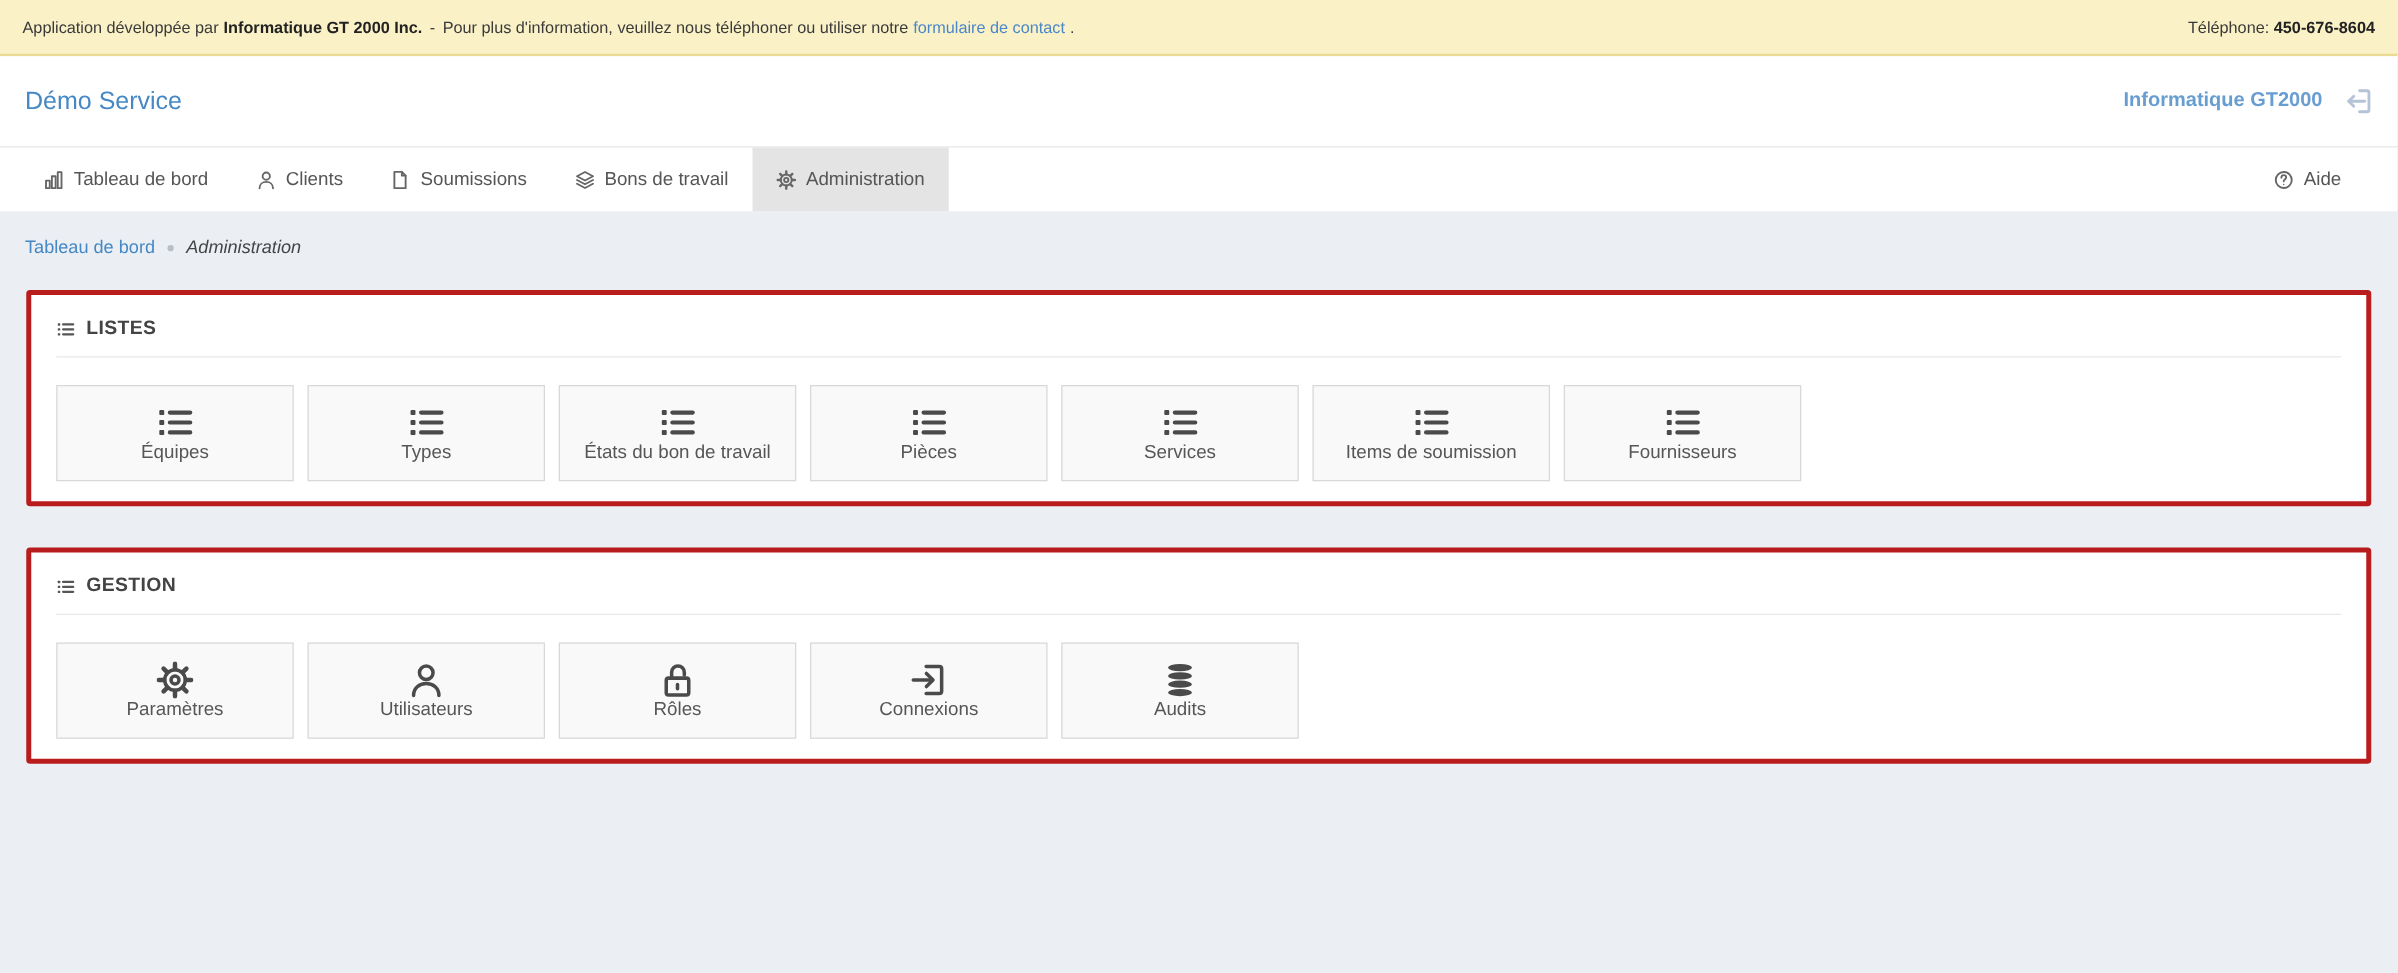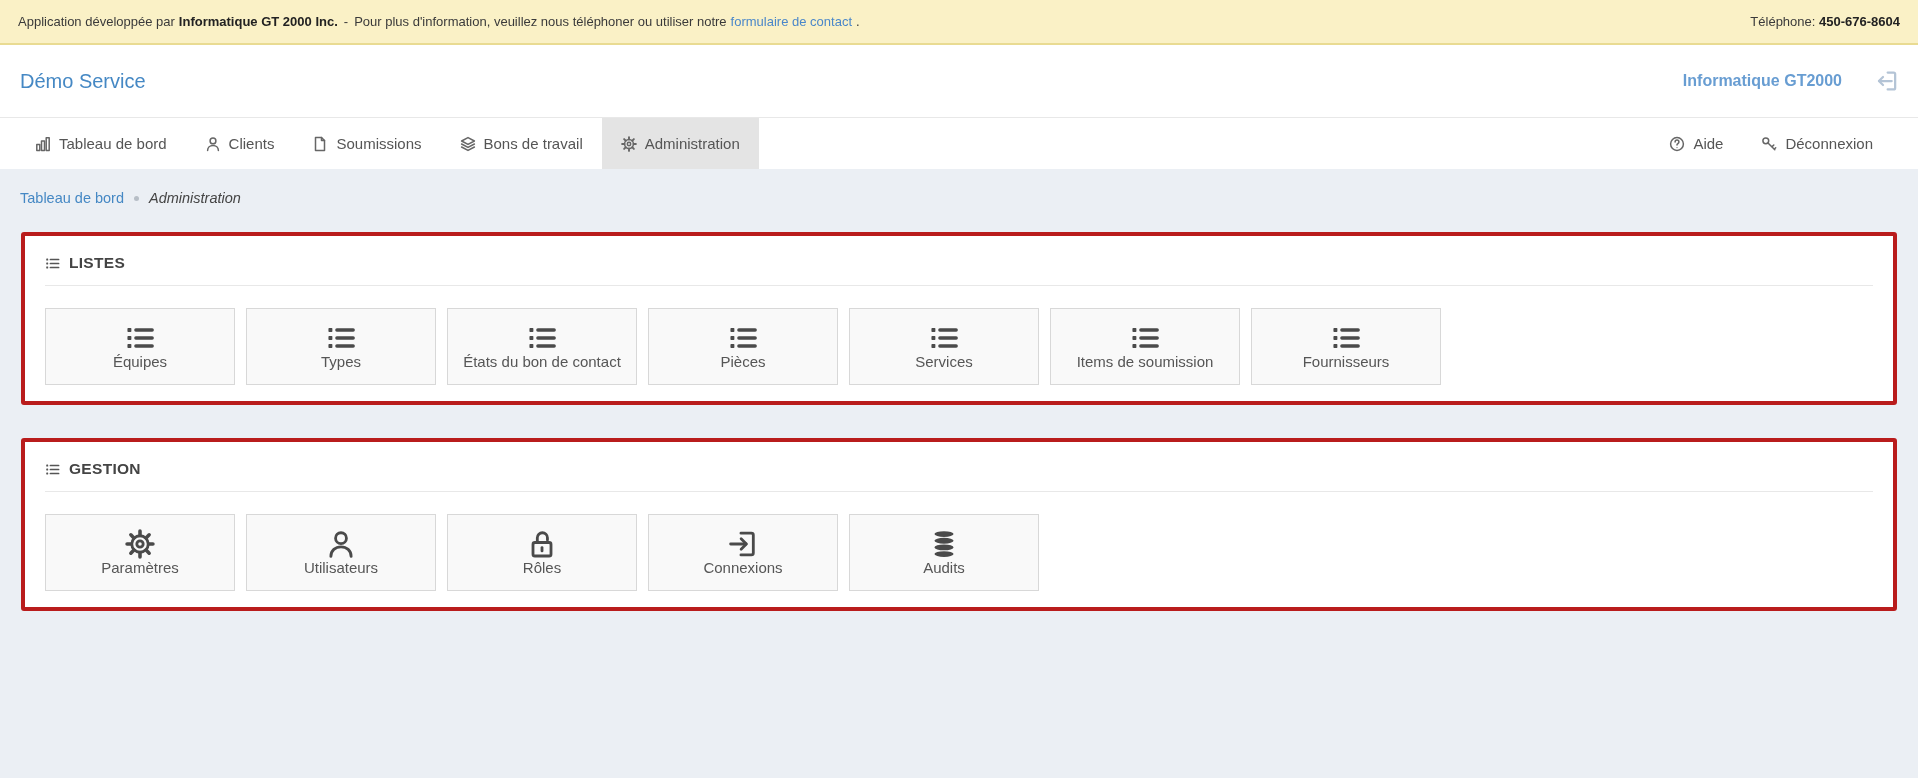--- a/index.html
+++ b/index.html
@@ -19,21 +19,21 @@
   .topbar .lnk { color:#4A87C9; text-decoration:none; cursor:pointer; }
   .topbar .dash { margin:0 6px; }
   .topbar-left span { margin-right:4px; }
   
   .header {
     height:72px; background:#ffffff;
     display:flex; align-items:center; justify-content:space-between;
     padding:0 20px;
   }
   .app-title { font-size:20px; color:#4588C4; cursor:pointer; }
-  .header-right { display:flex; align-items:center; gap:32px; }
+  .header-right { display:flex; align-items:center; gap:16px; }
   .account-name { font-size:16px; font-weight:bold; color:#689DD2; cursor:pointer; }
   .signout { width:24px; height:24px; color:#b4c4d6; cursor:pointer; display:inline-flex; }
   .signout svg { width:100%; height:100%; }
   
   .nav {
     height:52px; background:#ffffff; border-top:1px solid #e8e8e8;
     display:flex; align-items:stretch; justify-content:space-between;
     padding:0 26px 0 16px;
   }
   .nav-group { display:flex; align-items:stretch; }
@@ -153,29 +153,20 @@
       <div class="nav-item">
         <span class="ic">
           <svg viewBox="0 0 16 16" fill="none" stroke="currentColor" stroke-width="1.5" stroke-linecap="round" stroke-linejoin="round">
             <circle cx="8" cy="8" r="6.4"></circle>
             <path d="M6.1 6.1c0-1.2 0.9-2 1.9-2s1.9 0.7 1.9 1.8c0 1-0.8 1.4-1.4 1.9-0.4 0.3-0.5 0.7-0.5 1.2"></path>
             <circle cx="8" cy="11.6" r="0.6" fill="currentColor" stroke="none"></circle>
           </svg>
         </span>
         <span>Aide</span>
       </div>
-      <div class="nav-item">
-        <span class="ic">
-          <svg viewBox="0 0 16 16" fill="none" stroke="currentColor" stroke-width="1.5" stroke-linecap="round" stroke-linejoin="round">
-            <circle cx="4.8" cy="4.8" r="2.9"></circle>
-            <path d="m7 7 6.8 6.8M10.9 10.9l1.9-1.9M13.2 13.2l1.5-1.5"></path>
-          </svg>
-        </span>
-        <span>Déconnexion</span>
-      </div>
     </div>
 </div>
 
 <div class="breadcrumb">
   <span class="crumb-link">Tableau de bord</span>
   <span class="crumb-sep"></span>
   <span class="crumb-current">Administration</span>
 </div>
 
 <div class="card">
@@ -216,21 +207,21 @@
       </div>
       <div class="tile">
         <span class="ic">
           <svg viewBox="0 0 16 16" fill="none" stroke="currentColor" stroke-width="1.5" stroke-linecap="round" stroke-linejoin="round">
             <rect x="1.3" y="2.7" width="2.1" height="2.1" rx="0.4" fill="currentColor" stroke="none"></rect>
             <rect x="1.3" y="6.95" width="2.1" height="2.1" rx="0.4" fill="currentColor" stroke="none"></rect>
             <rect x="1.3" y="11.2" width="2.1" height="2.1" rx="0.4" fill="currentColor" stroke="none"></rect>
             <path stroke-width="1.8" d="M5.8 3.75h8.7M5.8 8h8.7M5.8 12.25h8.7"></path>
           </svg>
         </span>
-        <span class="tile-label">États du bon de contact</span>
+        <span class="tile-label">États du bon de travail</span>
       </div>
       <div class="tile">
         <span class="ic">
           <svg viewBox="0 0 16 16" fill="none" stroke="currentColor" stroke-width="1.5" stroke-linecap="round" stroke-linejoin="round">
             <rect x="1.3" y="2.7" width="2.1" height="2.1" rx="0.4" fill="currentColor" stroke="none"></rect>
             <rect x="1.3" y="6.95" width="2.1" height="2.1" rx="0.4" fill="currentColor" stroke="none"></rect>
             <rect x="1.3" y="11.2" width="2.1" height="2.1" rx="0.4" fill="currentColor" stroke="none"></rect>
             <path stroke-width="1.8" d="M5.8 3.75h8.7M5.8 8h8.7M5.8 12.25h8.7"></path>
           </svg>
         </span>

